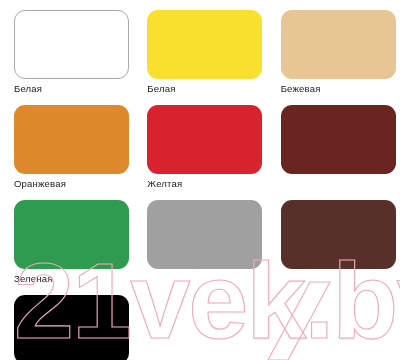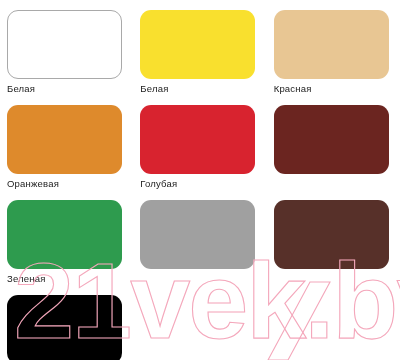--- a/index.html
+++ b/index.html
@@ -25,21 +25,21 @@
     box-sizing: border-box;
     z-index: 1;
   }
 
   .swatch-cell {
     position: relative;
     display: flex;
     flex-direction: column;
     align-items: flex-start;
     justify-content: flex-start;
-    padding: 10px 0 0 7px;
+    padding: 10px 0 0 14px;
     box-sizing: border-box;
     text-align: right;
   }
 
   .swatch-chip {
     width: 115px;
     height: 69px;
     border-radius: 11px;
     box-sizing: border-box;
   }
@@ -86,29 +86,29 @@
     <div class="swatch-cell">
       <div class="swatch-chip" style="background: rgb(255, 255, 255); border: 1px solid rgb(169, 169, 169);"></div>
       <div class="swatch-label">Белая</div>
     </div>
     <div class="swatch-cell">
       <div class="swatch-chip" style="background: rgb(249, 224, 46);"></div>
       <div class="swatch-label">Белая</div>
     </div>
     <div class="swatch-cell">
       <div class="swatch-chip" style="background: rgb(232, 198, 147);"></div>
-      <div class="swatch-label">Красная</div>
+      <div class="swatch-label">Бежевая</div>
     </div>
     <div class="swatch-cell">
       <div class="swatch-chip" style="background: rgb(222, 138, 44);"></div>
       <div class="swatch-label">Оранжевая</div>
     </div>
     <div class="swatch-cell">
       <div class="swatch-chip" style="background: rgb(216, 35, 47);"></div>
-      <div class="swatch-label">Голубая</div>
+      <div class="swatch-label">Желтая</div>
     </div>
     <div class="swatch-cell">
       <div class="swatch-chip" style="background: rgb(107, 37, 32);"></div>
     </div>
     <div class="swatch-cell">
       <div class="swatch-chip" style="background: rgb(46, 155, 78);"></div>
       <div class="swatch-label">Зеленая</div>
     </div>
     <div class="swatch-cell">
       <div class="swatch-chip" style="background: rgb(160, 160, 160);"></div>

